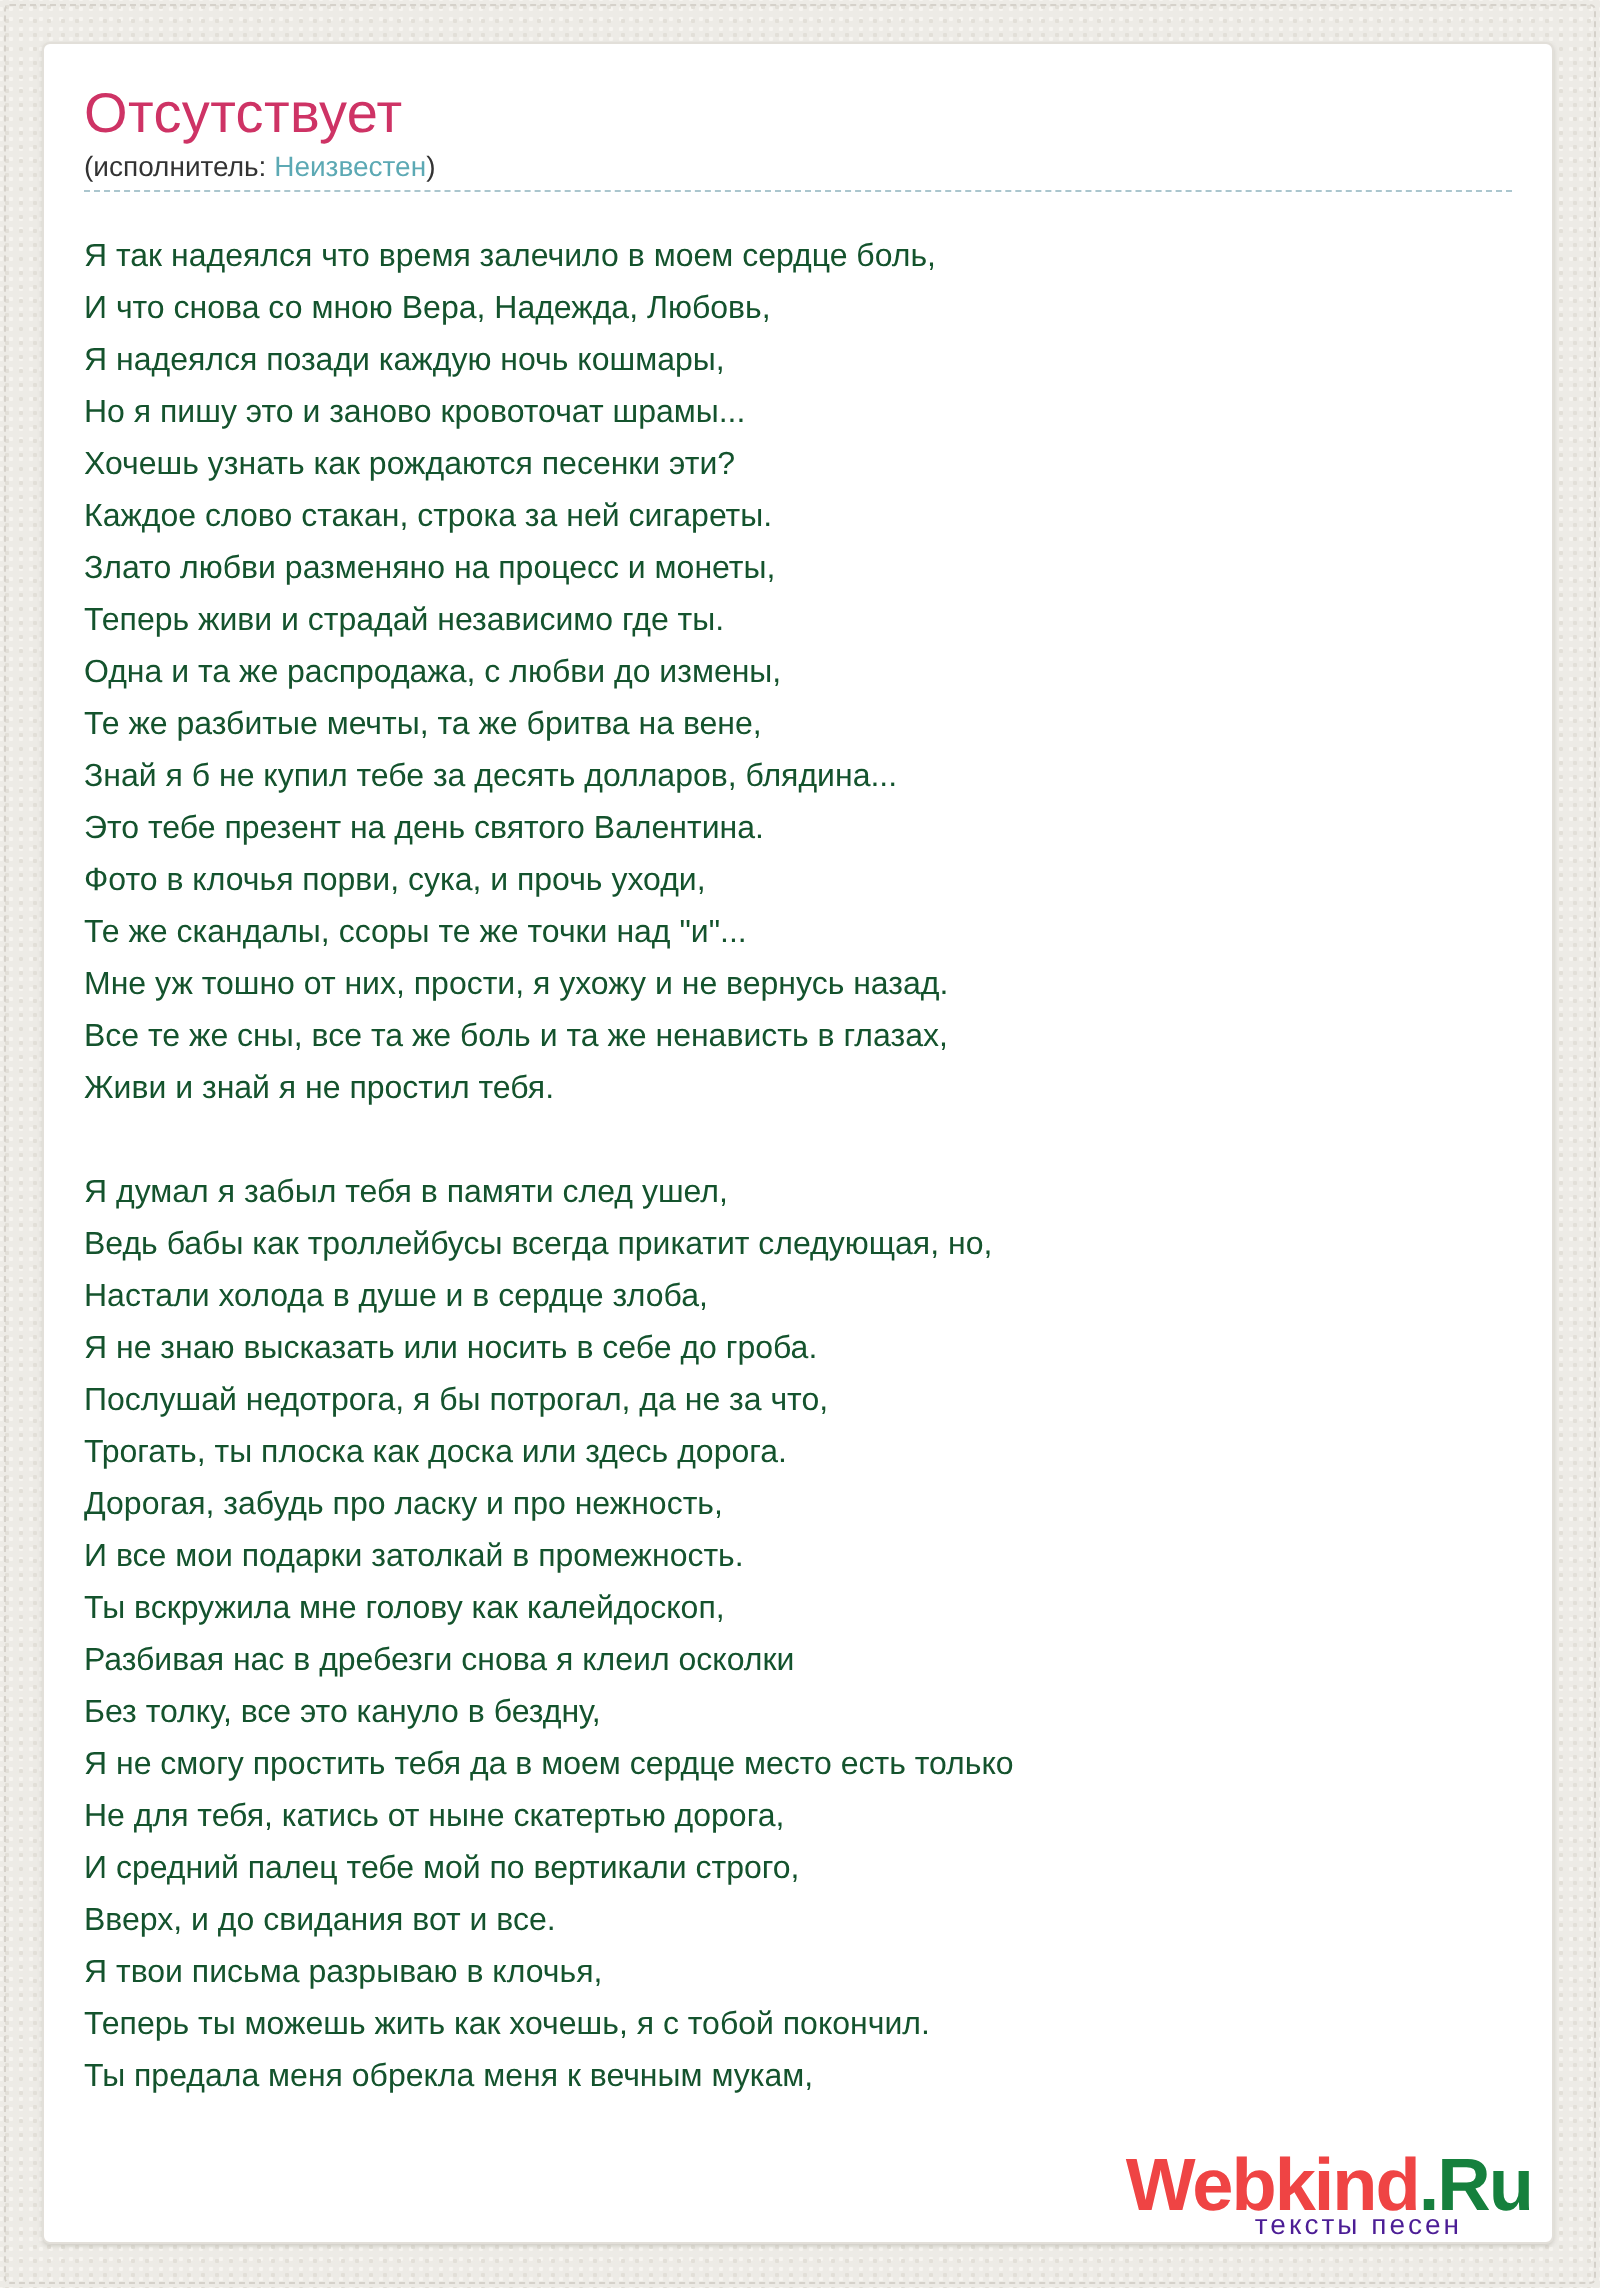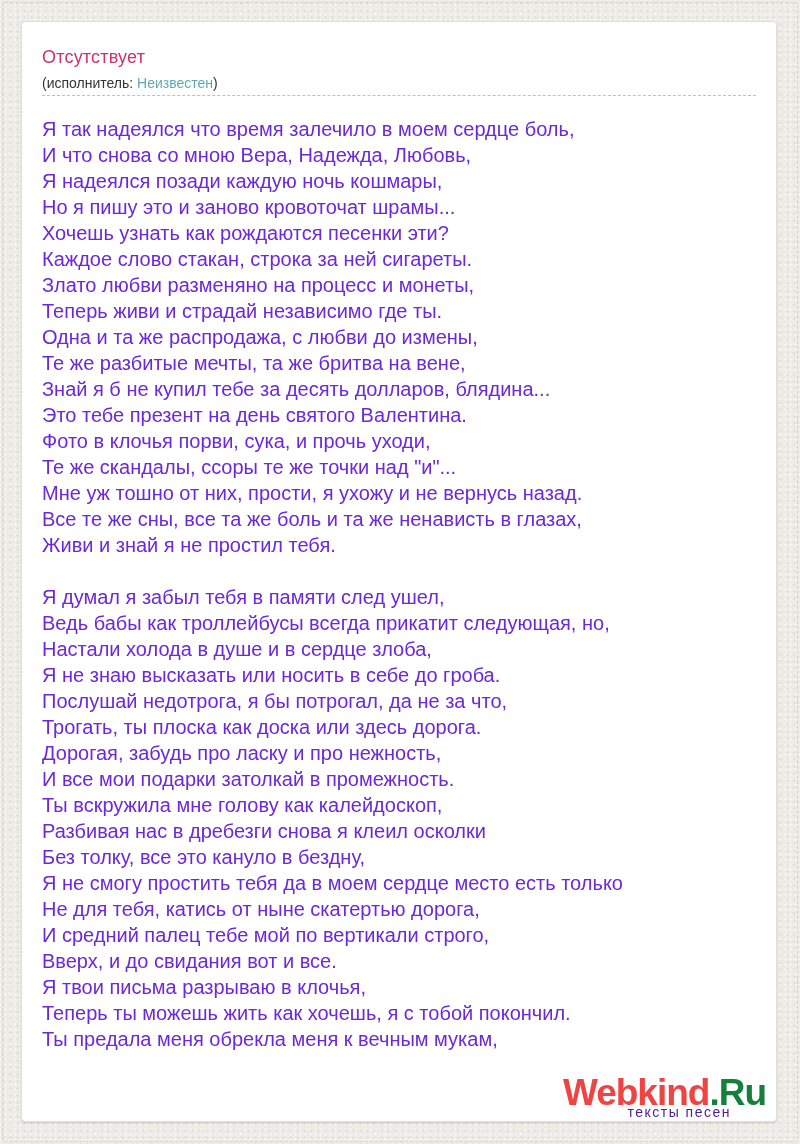--- a/index.html
+++ b/index.html
@@ -29,21 +29,21 @@
     border:1px solid #e2dfd9;
     border-radius:4px;
     box-shadow:0 1px 2px rgba(120,115,105,0.25);
   }
   .card-inner {
     position:relative;
     height:100%;
     padding:20px 20px 0 20px;
   }
   .page-title {
-    font-size:18px;
+    font-size:28px;
     line-height:30px;
     font-weight:normal;
     color:#ce3365;
     letter-spacing:0.2px;
   }
   .artist-line {
     font-size:14px;
     line-height:22px;
     color:#333333;
   }
@@ -53,23 +53,23 @@
     cursor:pointer;
   }
   .sep {
     margin-top:1px;
     border-bottom:1px dashed #abc6ce;
     height:1px;
     width:100%;
   }
   .lyrics {
     margin-top:20px;
-    font-size:20px;
+    font-size:16px;
     line-height:26px;
-    color:#6d28d9;
+    color:#14532d;
   }
   .lyrics .line { white-space:nowrap; }
   .lyrics .blank { height:26px; }
   .logo {
     position:absolute;
     right:10px; bottom:2px;
     text-align:right;
     line-height:1;
     cursor:pointer;
   }

